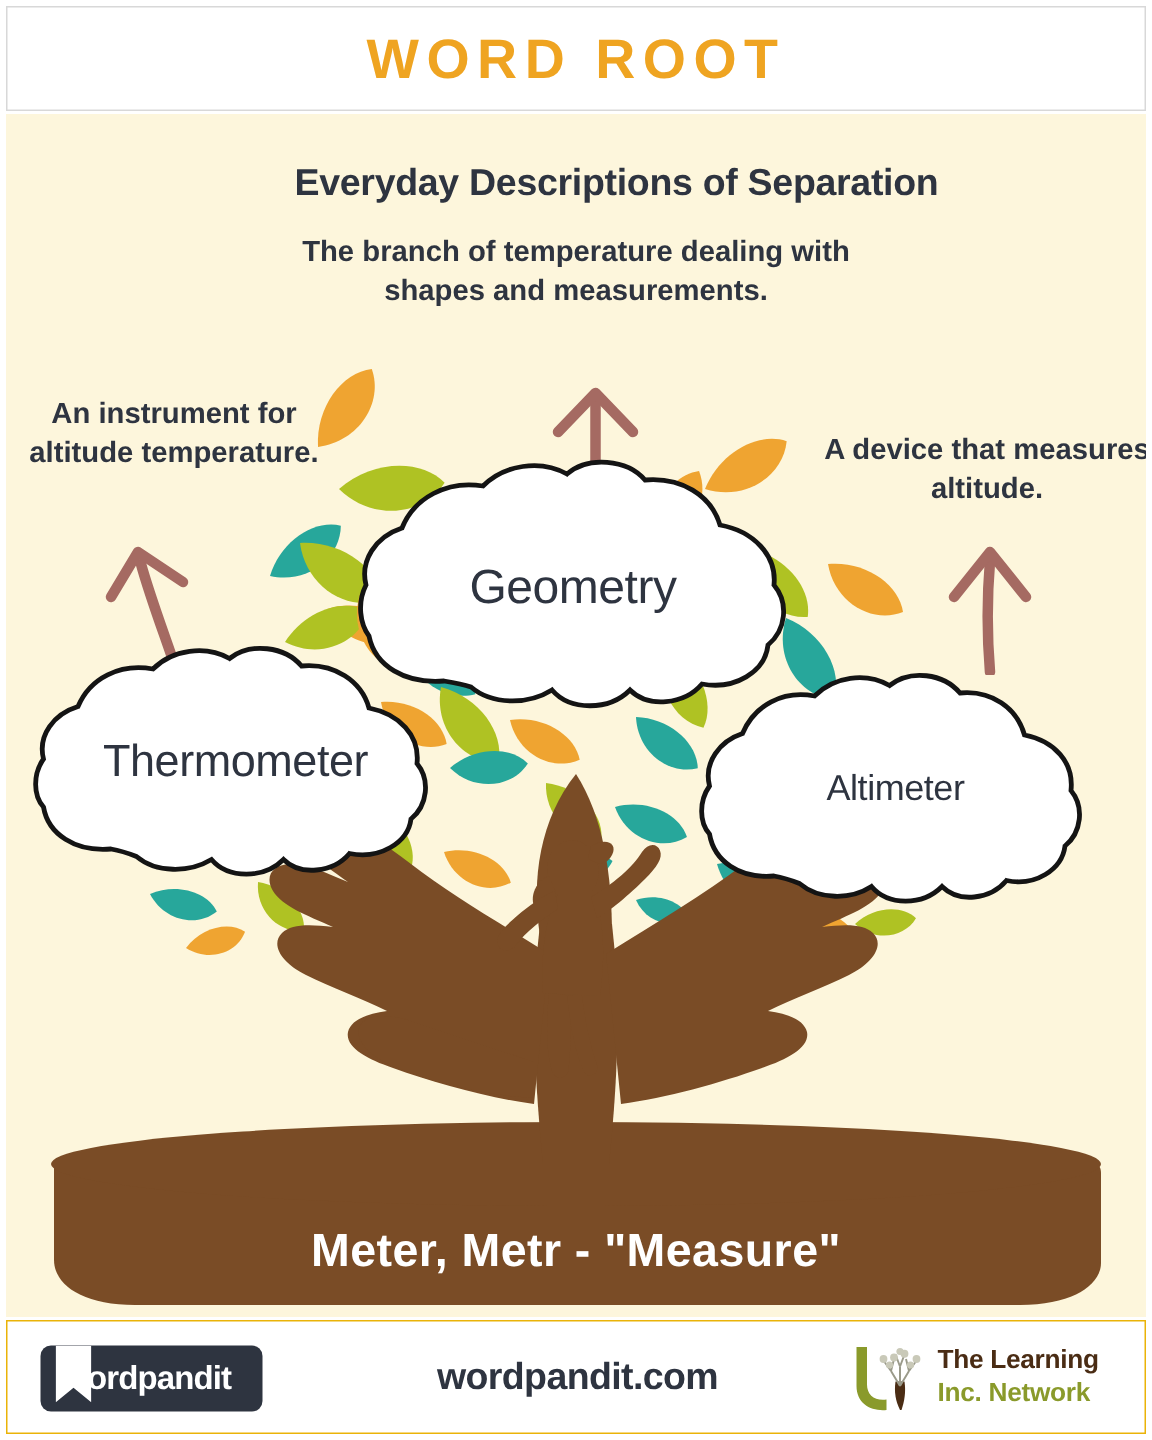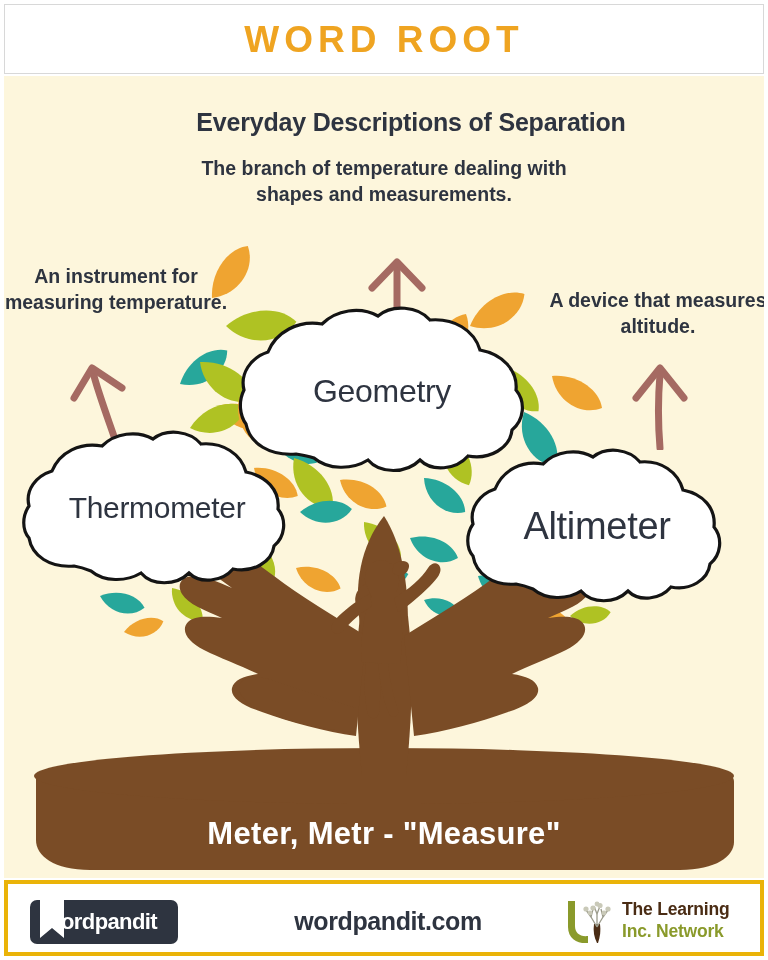--- a/index.html
+++ b/index.html
@@ -53,32 +53,32 @@
     position:absolute;left:0;top:0;width:100%;height:100%;
     display:flex;align-items:center;justify-content:center;
     color:#2E3440;font-weight:normal;letter-spacing:-0.3px;
     pointer-events:none;
   }
   #cloud-geometry{left:228px;top:228px;width:300px;height:175px;}
   #cloud-geometry .cloud-label{font-size:32px;}
   #cloud-thermometer{left:12px;top:352px;width:282px;height:160px;}
   #cloud-thermometer .cloud-label{font-size:30px;}
   #cloud-altimeter{left:456px;top:370px;width:274px;height:160px;}
-  #cloud-altimeter .cloud-label{font-size:38px;}
+  #cloud-altimeter .cloud-label{font-size:24px;}
 
   
   .root-text{
     position:absolute;left:0;top:740px;width:760px;text-align:center;
     color:#ffffff;font-size:31px;font-weight:bold;letter-spacing:0.3px;
   }
 
   
   .footer{
     position:absolute;left:4px;top:880px;width:760px;height:76px;
-    background:#ffffff;border:4px solid #eab308;box-sizing:border-box;
+    background:#ffffff;border:1px solid #eab308;box-sizing:border-box;
     display:flex;align-items:center;
   }
   .wp-logo{
     position:absolute;left:22px;top:16px;width:148px;height:44px;
     background:#2E3440;border-radius:7px;
     display:flex;align-items:center;
   }
   .wp-logo .bookmark{
     position:absolute;left:10px;top:0px;width:24px;height:38px;background:#ffffff;
     clip-path:polygon(0 0,100% 0,100% 100%,50% 74%,0 100%);
@@ -105,21 +105,21 @@
 
   <div class="header">
     <div class="header-title">WORD ROOT</div>
   </div>
 
   <div class="stage">
 
     <div class="subtitle">Everyday Descriptions of Separation</div>
 
     <div class="desc desc-center">The branch of temperature dealing with shapes and measurements.</div>
-    <div class="desc desc-left">An instrument for measuring temperature.</div>
+    <div class="desc desc-left">An instrument for altitude temperature.</div>
     <div class="desc desc-right">A device that measures altitude.</div>
 
     <svg class="tree-svg" viewBox="0 0 760 802">
       <defs>
         <g id="leafShape">
           <path d="M0,0 C 26,-17 60,-13 74,6 C 56,27 20,26 0,0 Z"></path>
         </g>
       </defs>
 
       <g opacity="1">

